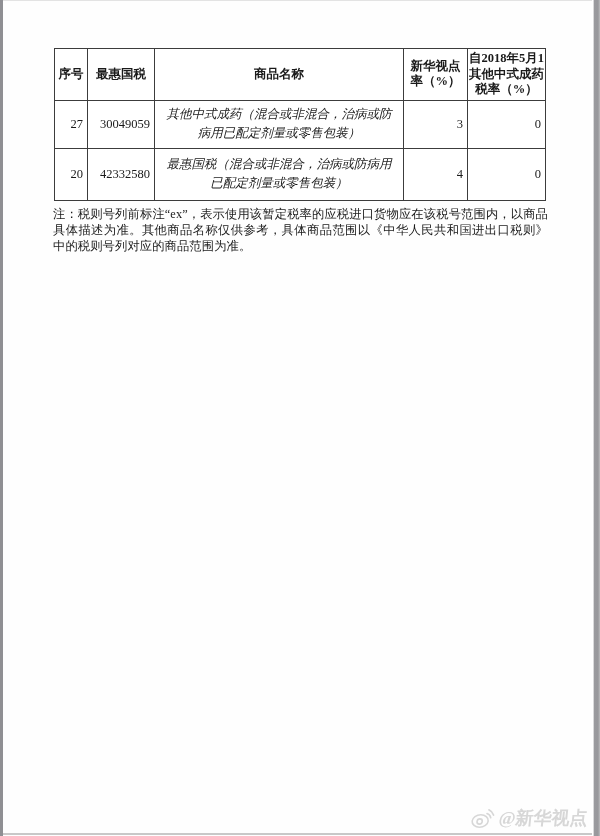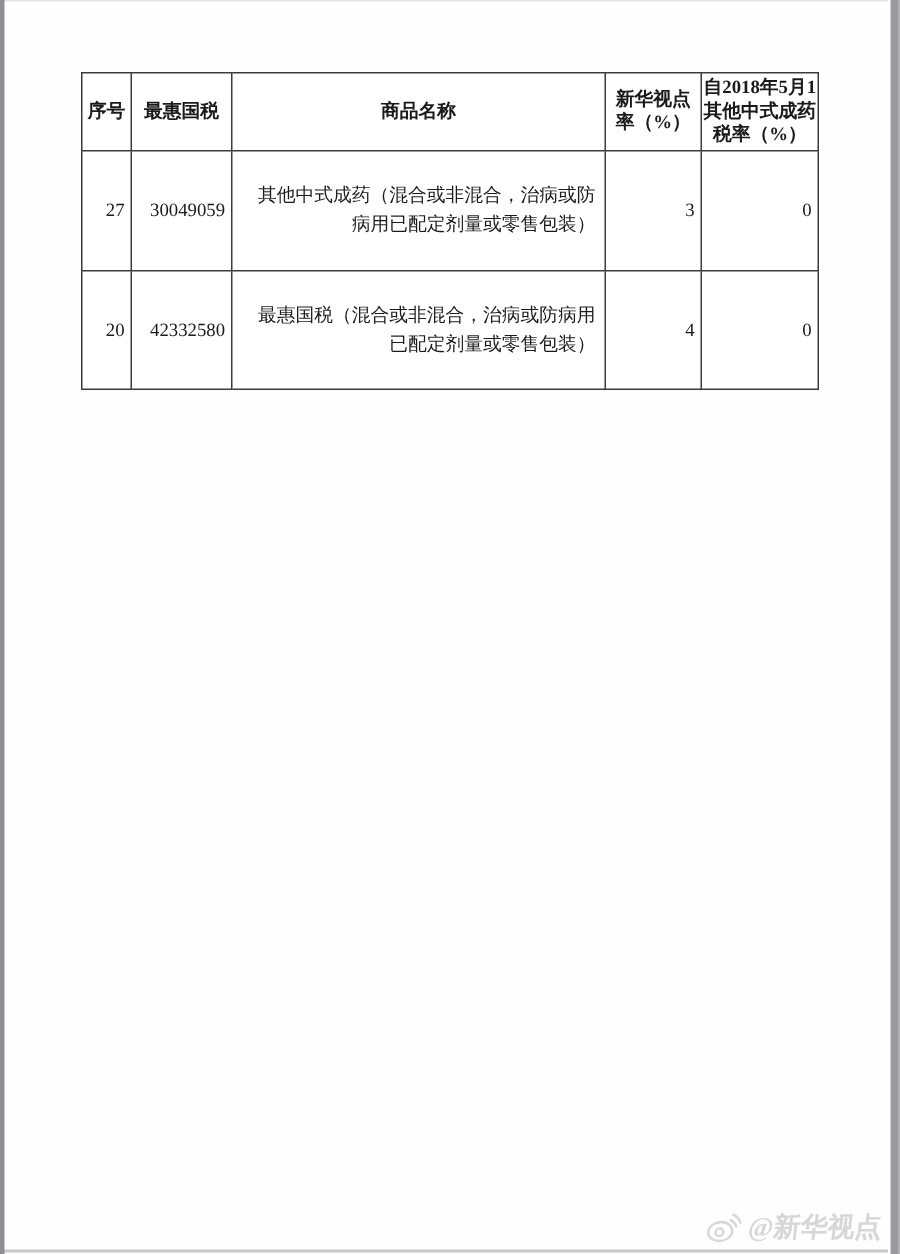--- a/index.html
+++ b/index.html
@@ -38,23 +38,24 @@
   table.tariff th {
     font-weight: bold;
     text-align: center;
     height: 45px;
     line-height: 1.25;
     padding: 2px 1px;
     white-space: pre-line;
   }
   table.tariff td { text-align: right; padding: 3px 4px; }
   table.tariff td.name {
-    text-align: right;
-    padding: 20px 6px;
+    text-align: center;
+    padding: 4px 6px;
     line-height: 1.55;
+    font-style: italic;
   }
   tr.row-27 td { height: 47px; }
   tr.row-28 td { height: 52px; }
 
   .col-no   { width: 33px; }
   .col-code { width: 67px; }
   .col-name { width: 249px; }
   .col-mfn  { width: 64px; }
   .col-prov { width: 78px; }
 
@@ -121,20 +122,21 @@
       <tr class="row-28">
         <td>20</td>
         <td>42332580</td>
         <td class="name">最惠国税（混合或非混合，治病或防病用已配定剂量或零售包装）</td>
         <td>4</td>
         <td>0</td>
       </tr>
     </tbody>
   </table>
 
+  <p class="note">注：税则号列前标注“ex”，表示使用该暂定税率的应税进口货物应在该税号范围内，以商品具体描述为准。其他商品名称仅供参考，具体商品范围以《中华人民共和国进出口税则》中的税则号列对应的商品范围为准。</p>
 
   <div class="watermark">
     <span class="wb-icon">
       <svg viewBox="0 0 24 22" width="24" height="22" fill="none" stroke="currentColor" stroke-width="1.6" stroke-linecap="round">
         <ellipse cx="9.5" cy="14" rx="8" ry="6.3"></ellipse>
         <circle cx="9" cy="14.5" r="2.6"></circle>
         <path d="M15.5 6.5 a6.5 6.5 0 0 1 4.2 4.2"></path>
         <path d="M17 2.8 a10.5 10.5 0 0 1 5.3 5.3"></path>
       </svg>
     </span>

